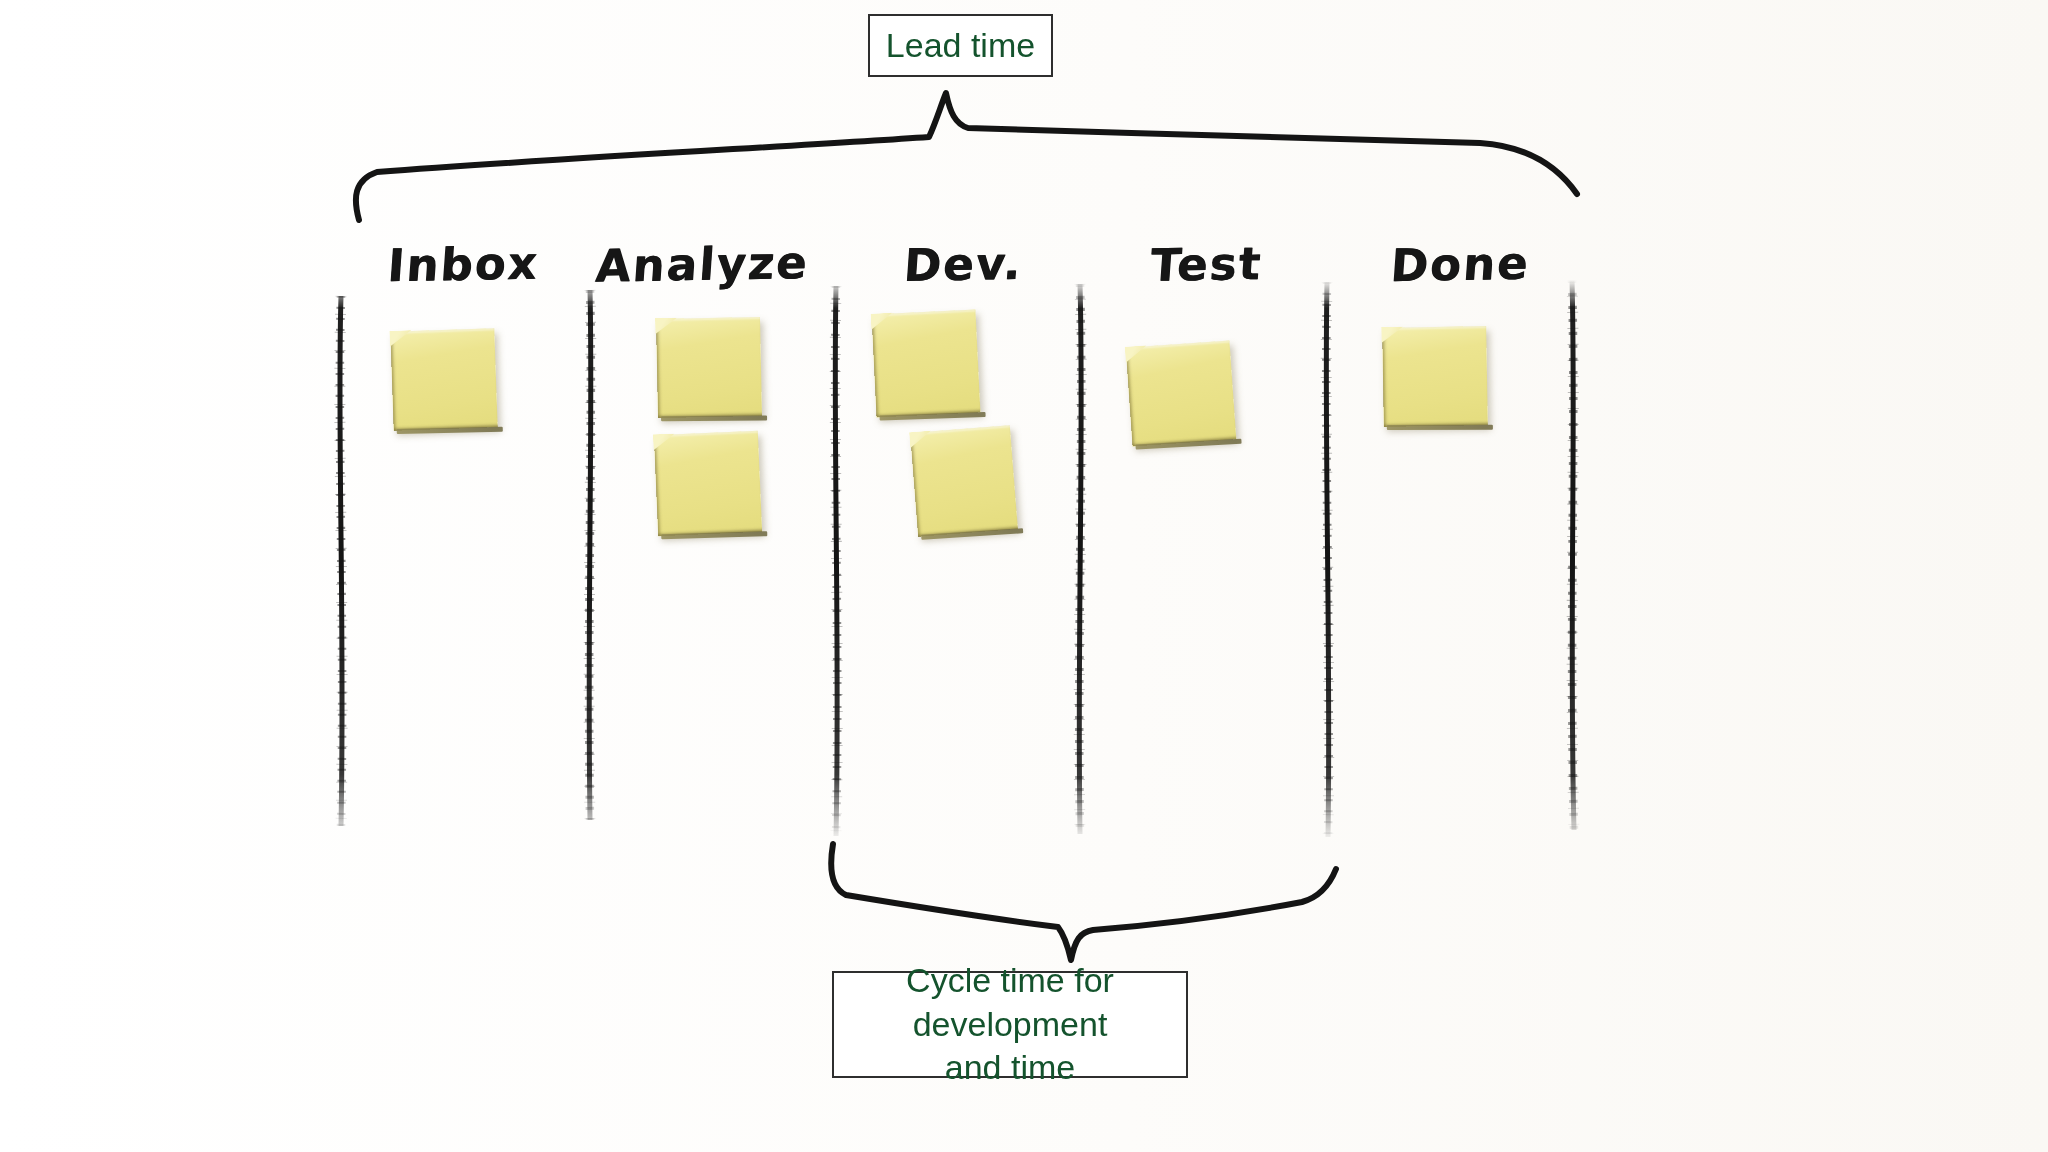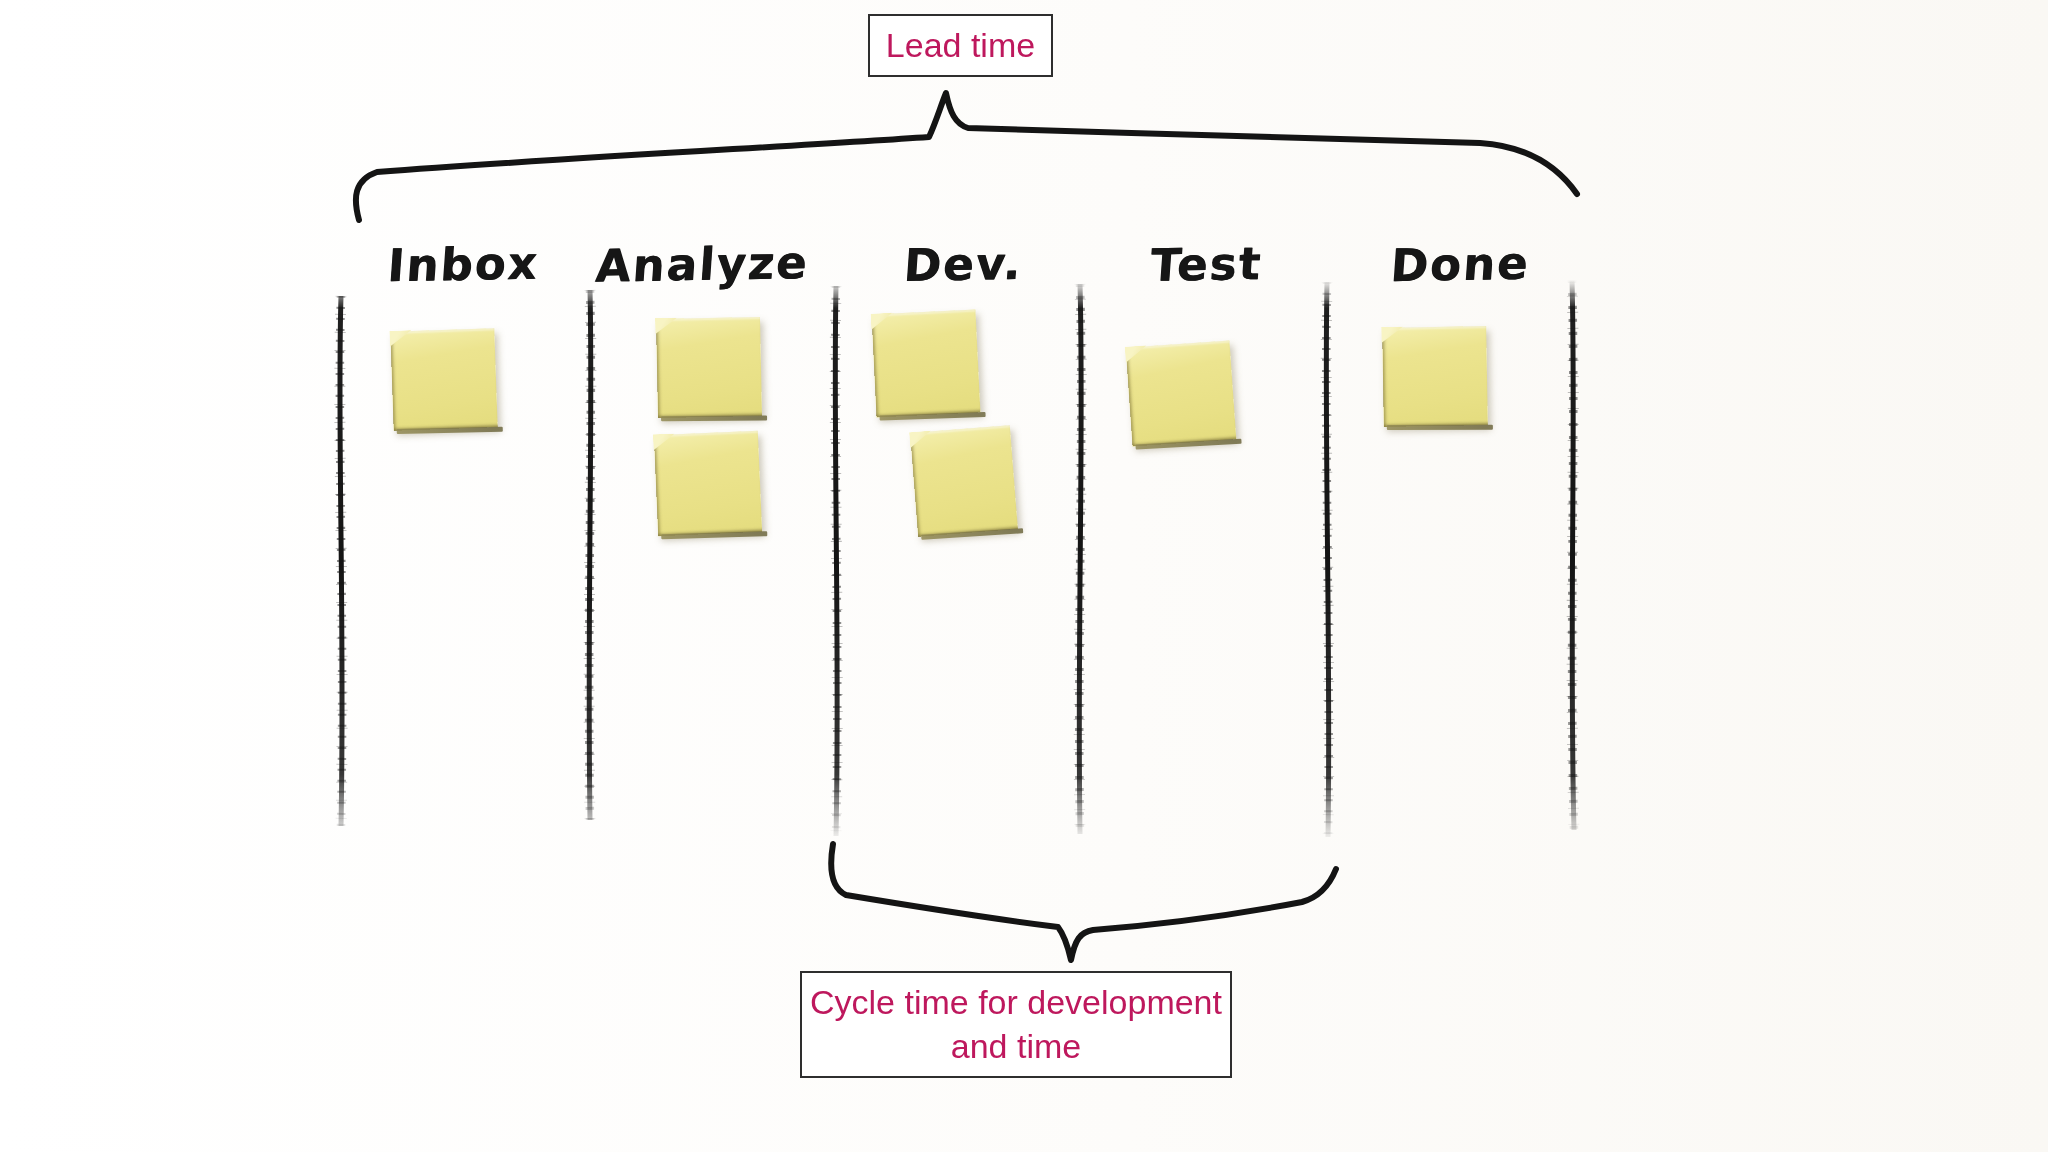--- a/index.html
+++ b/index.html
@@ -20,31 +20,31 @@
     width: 2048px;
     height: 1152px;
   }
 
   
   .label-box {
     position: absolute;
     box-sizing: border-box;
     border: 2px solid #2e2e2e;
     background: #ffffff;
-    color: #be185d;
+    color: #14532d;
     display: flex;
     flex-direction: column;
     align-items: center;
     justify-content: center;
     text-align: center;
     font-size: 34px;
     line-height: 1.28;
   }
   .lead-box  { left: 868px; top: 14px;  width: 185px; height: 63px; }
-  .cycle-box { left: 800px; top: 971px; width: 432px; height: 107px; text-align: center; }
+  .cycle-box { left: 832px; top: 971px; width: 356px; height: 107px; text-align: center; }
 
   
   .col-header {
     position: absolute;
     top: 238px;
     width: 220px;
     height: 58px;
     text-align: center;
     font-family: "DejaVu Sans", sans-serif;
     font-weight: 700;

